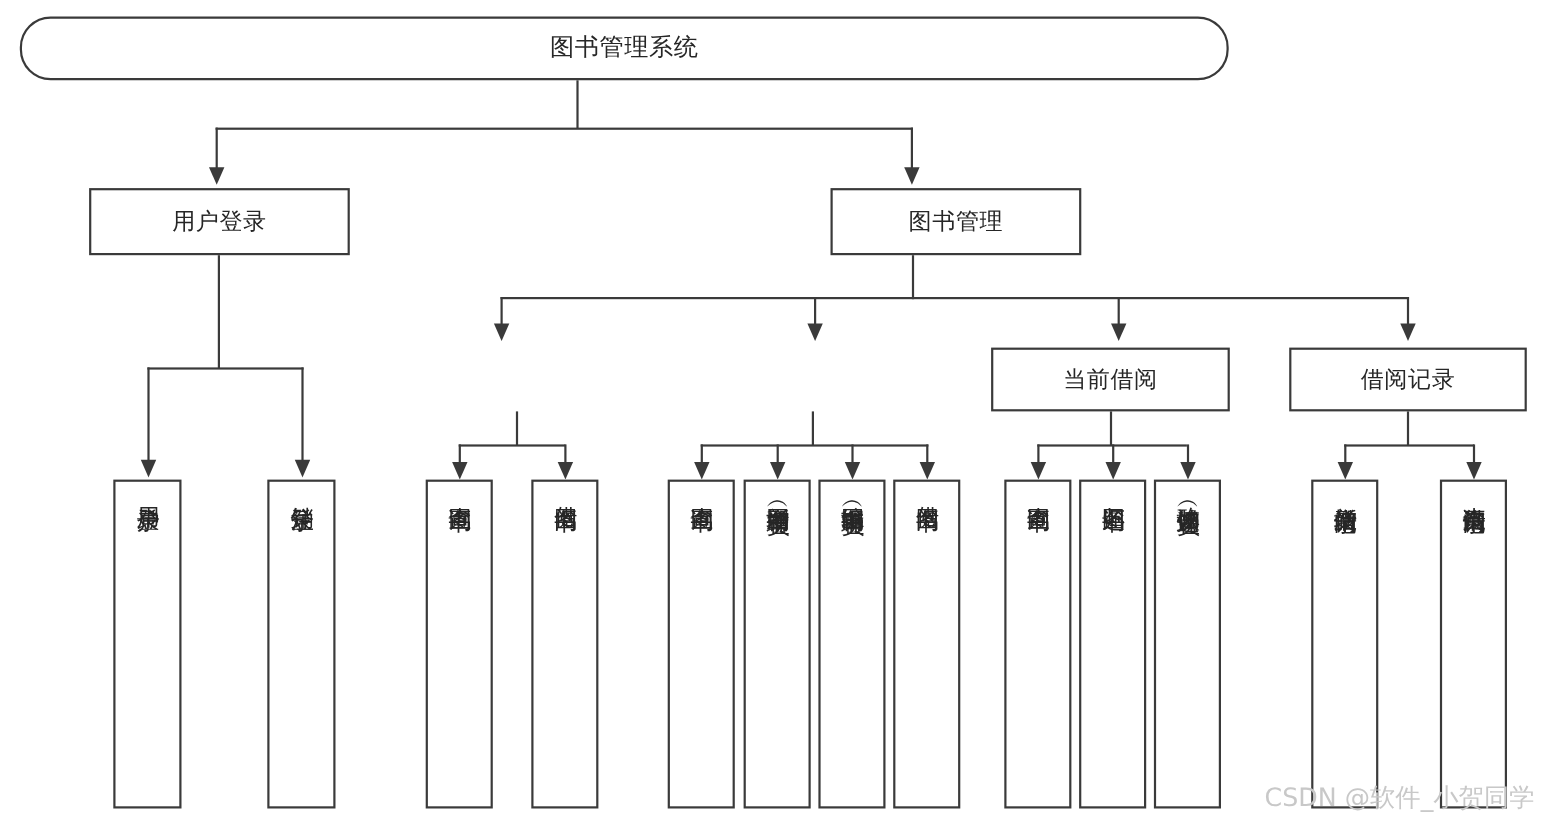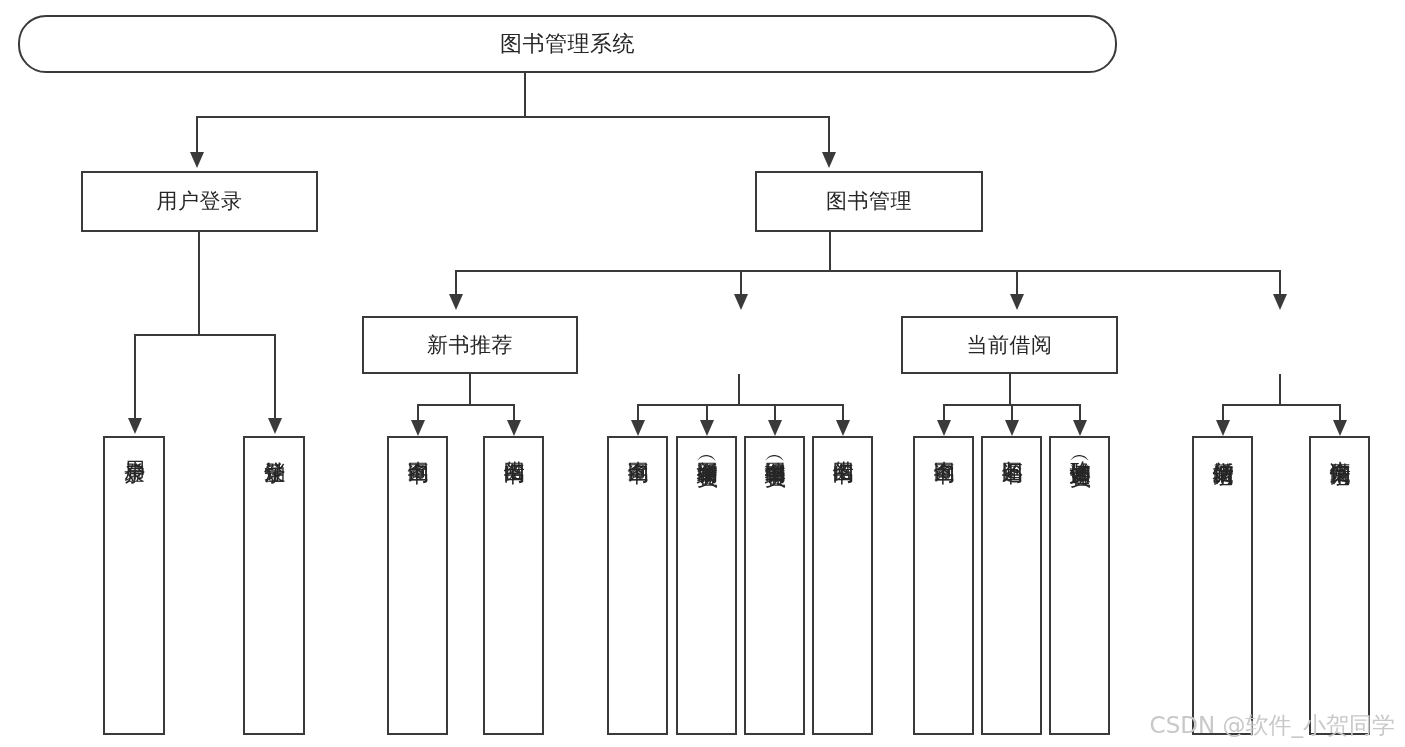--- a/index.html
+++ b/index.html
@@ -121,25 +121,25 @@
   <div class="ln horz" style="left:455px; top:270px; width:825px;"></div>
   <div class="ln vert" style="left:455px; top:270px; height:26px;"></div>
   <div class="arrow" style="left:449px; top:294px;"></div>
   <div class="ln vert" style="left:740px; top:270px; height:26px;"></div>
   <div class="arrow" style="left:734px; top:294px;"></div>
   <div class="ln vert" style="left:1016px; top:270px; height:26px;"></div>
   <div class="arrow" style="left:1010px; top:294px;"></div>
   <div class="ln vert" style="left:1279px; top:270px; height:26px;"></div>
   <div class="arrow" style="left:1273px; top:294px;"></div>
 
-  <div class="node h" style="left:362px; top:316px; width:216px; height:58px;">
-    <span class="lbl">新书推荐</span>
-  </div>
   <div class="node h" style="left:901px; top:316px; width:217px; height:58px;">
     <span class="lbl">当前借阅</span>
+  </div>
+  <div class="node h" style="left:1172px; top:316px; width:216px; height:58px;">
+    <span class="lbl">借阅记录</span>
   </div>
 
   <div class="ln vert" style="left:469px; top:374px; height:31px;"></div>
   <div class="ln horz" style="left:417px; top:404px; width:97px;"></div>
   <div class="ln vert" style="left:417px; top:404px; height:18px;"></div>
   <div class="arrow" style="left:411px; top:420px;"></div>
   <div class="ln vert" style="left:513px; top:404px; height:18px;"></div>
   <div class="arrow" style="left:507px; top:420px;"></div>
 
   <div class="ln vert" style="left:738px; top:374px; height:31px;"></div>

